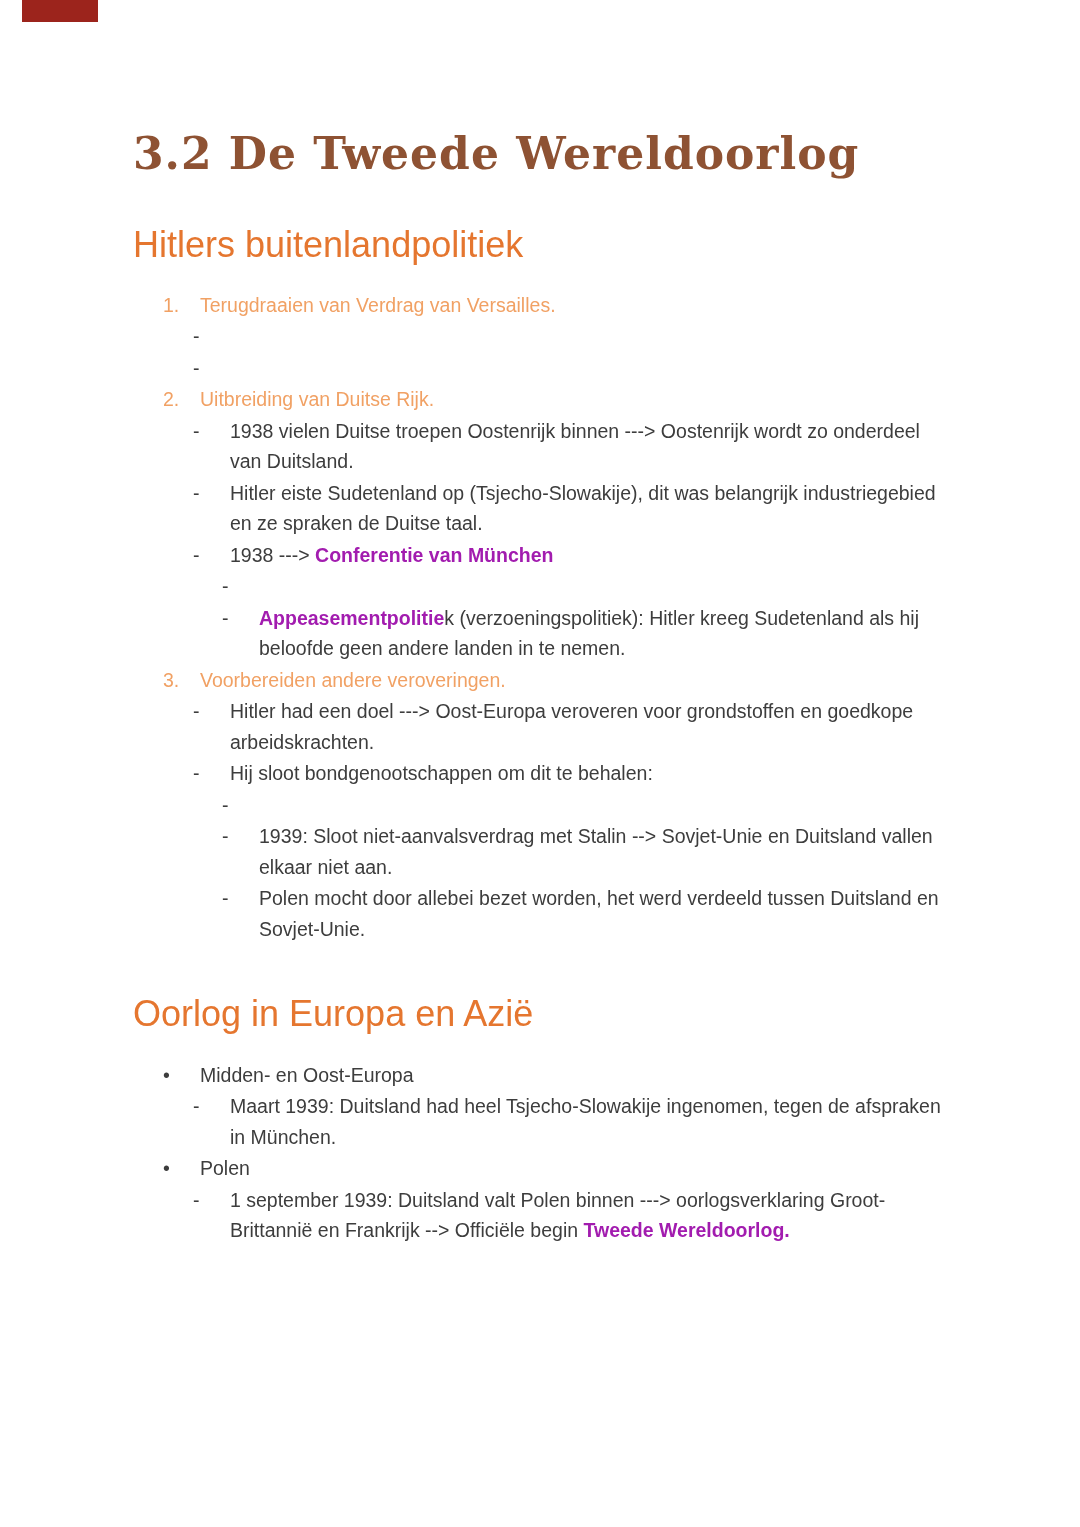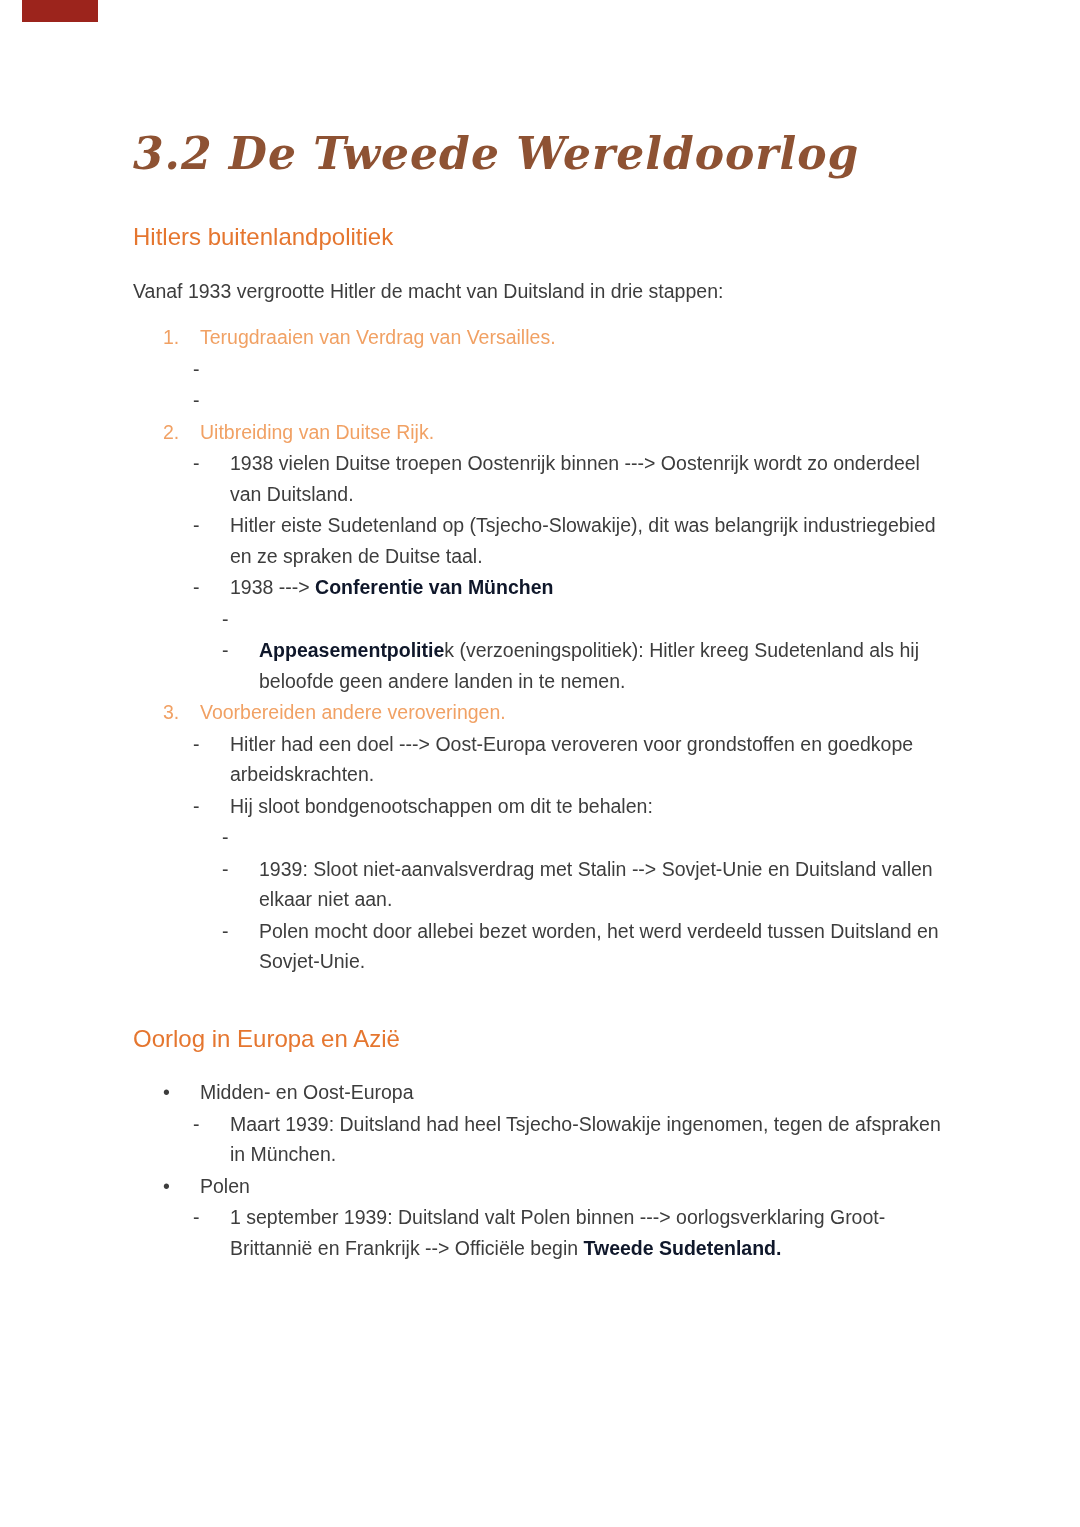--- a/index.html
+++ b/index.html
@@ -19,32 +19,31 @@
     left: 22px;
     width: 76px;
     height: 22px;
     background: #9c241c;
   }
   .page {
     padding: 128px 133px 0 133px;
   }
   .doc-title {
     font-family: "DejaVu Serif", serif;
-    font-style: italic;
     font-weight: 700;
     color: #8e5233;
     font-size: 44px;
     line-height: 1.2;
     letter-spacing: 1px;
     margin: 0 0 42px 0;
   }
   h2.section-heading {
     font-weight: 400;
     color: #e5762f;
-    font-size: 24px;
+    font-size: 36px;
     line-height: 1.2;
     margin: 0 0 24px 0;
   }
   h2.second { margin-top: 48px; }
   p.body-par {
     font-size: 19.5px;
     line-height: 30.5px;
     margin: 0 0 16px 0;
   }
   .list { margin: 0 0 16px 0; }
@@ -53,34 +52,33 @@
     font-size: 19.5px;
     line-height: 30.5px;
     margin-bottom: 1px;
   }
   .row .marker { flex: 0 0 37px; }
   .row .text { flex: 1; }
   .lvl1 { padding-left: 30px; }
   .lvl2 { padding-left: 60px; }
   .lvl3 { padding-left: 89px; }
   .orange { color: #f1a164; }
-  .text b, .text .seg-b { font-weight: 700; color: #0f172a; }
+  .text b, .text .seg-b { font-weight: 700; color: #a21caf; }
 </style>
 </head>
 <body>
 
 <div class="corner-ribbon"></div>
 
 <div class="page">
 
   <h1 class="doc-title">3.2 De Tweede Wereldoorlog</h1>
 
   <h2 class="section-heading">Hitlers buitenlandpolitiek</h2>
 
-  <p class="body-par">Vanaf 1933 vergrootte Hitler de macht van Duitsland in drie stappen:</p>
 
   <div class="list">
 
     <div class="row lvl1">
       <span class="marker orange">1.</span>
       <span class="text orange">Terugdraaien van Verdrag van Versailles.</span>
     </div>
     <div class="row lvl2">
       <span class="marker">-</span>
     </div>
@@ -152,18 +150,18 @@
       <span class="marker">-</span>
       <span class="text"><span>Maart 1939: Duitsland had heel Tsjecho-Slowakije ingenomen, tegen de afspraken in München.</span></span>
     </div>
 
     <div class="row lvl1">
       <span class="marker">•</span>
       <span class="text">Polen</span>
     </div>
     <div class="row lvl2">
       <span class="marker">-</span>
-      <span class="text"><span>1 september 1939: Duitsland valt Polen binnen ---&gt; oorlogsverklaring Groot-Brittannië en Frankrijk --&gt; Officiële begin </span><span class="seg-b">Tweede Sudetenland.</span></span>
+      <span class="text"><span>1 september 1939: Duitsland valt Polen binnen ---&gt; oorlogsverklaring Groot-Brittannië en Frankrijk --&gt; Officiële begin </span><span class="seg-b">Tweede Wereldoorlog.</span></span>
     </div>
 
   </div>
 
 </div>
 
 </body></html>

